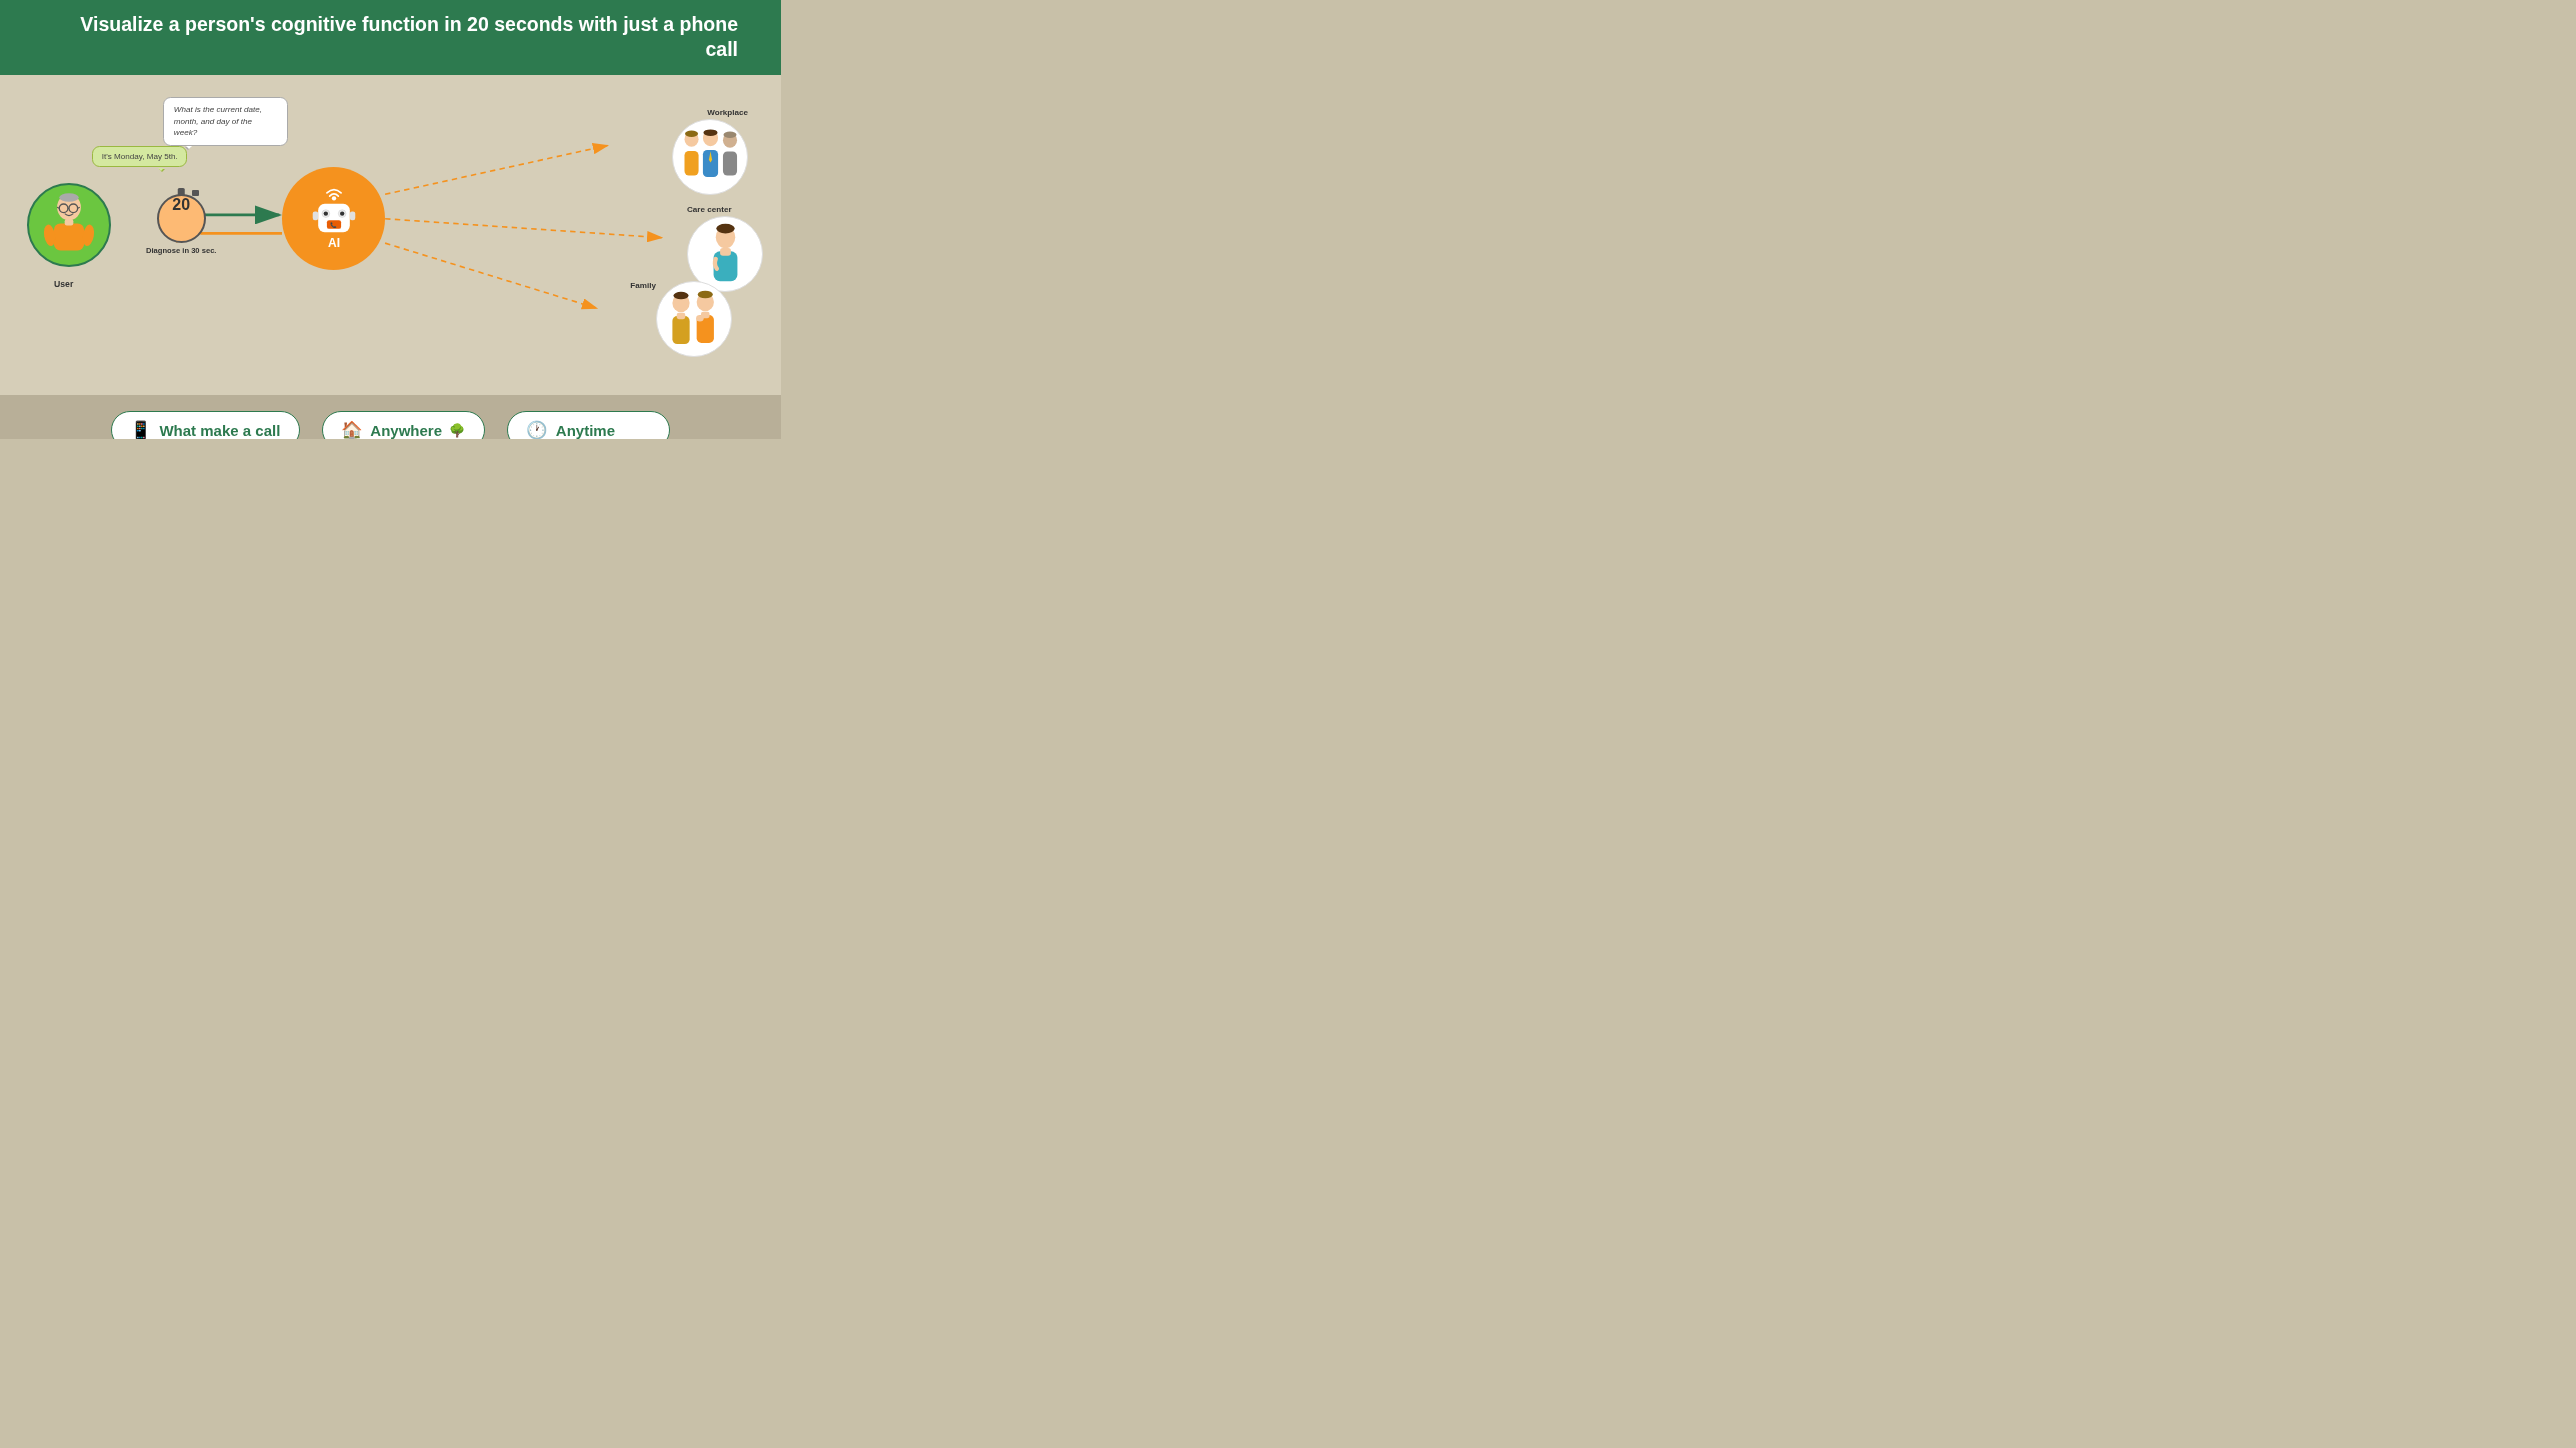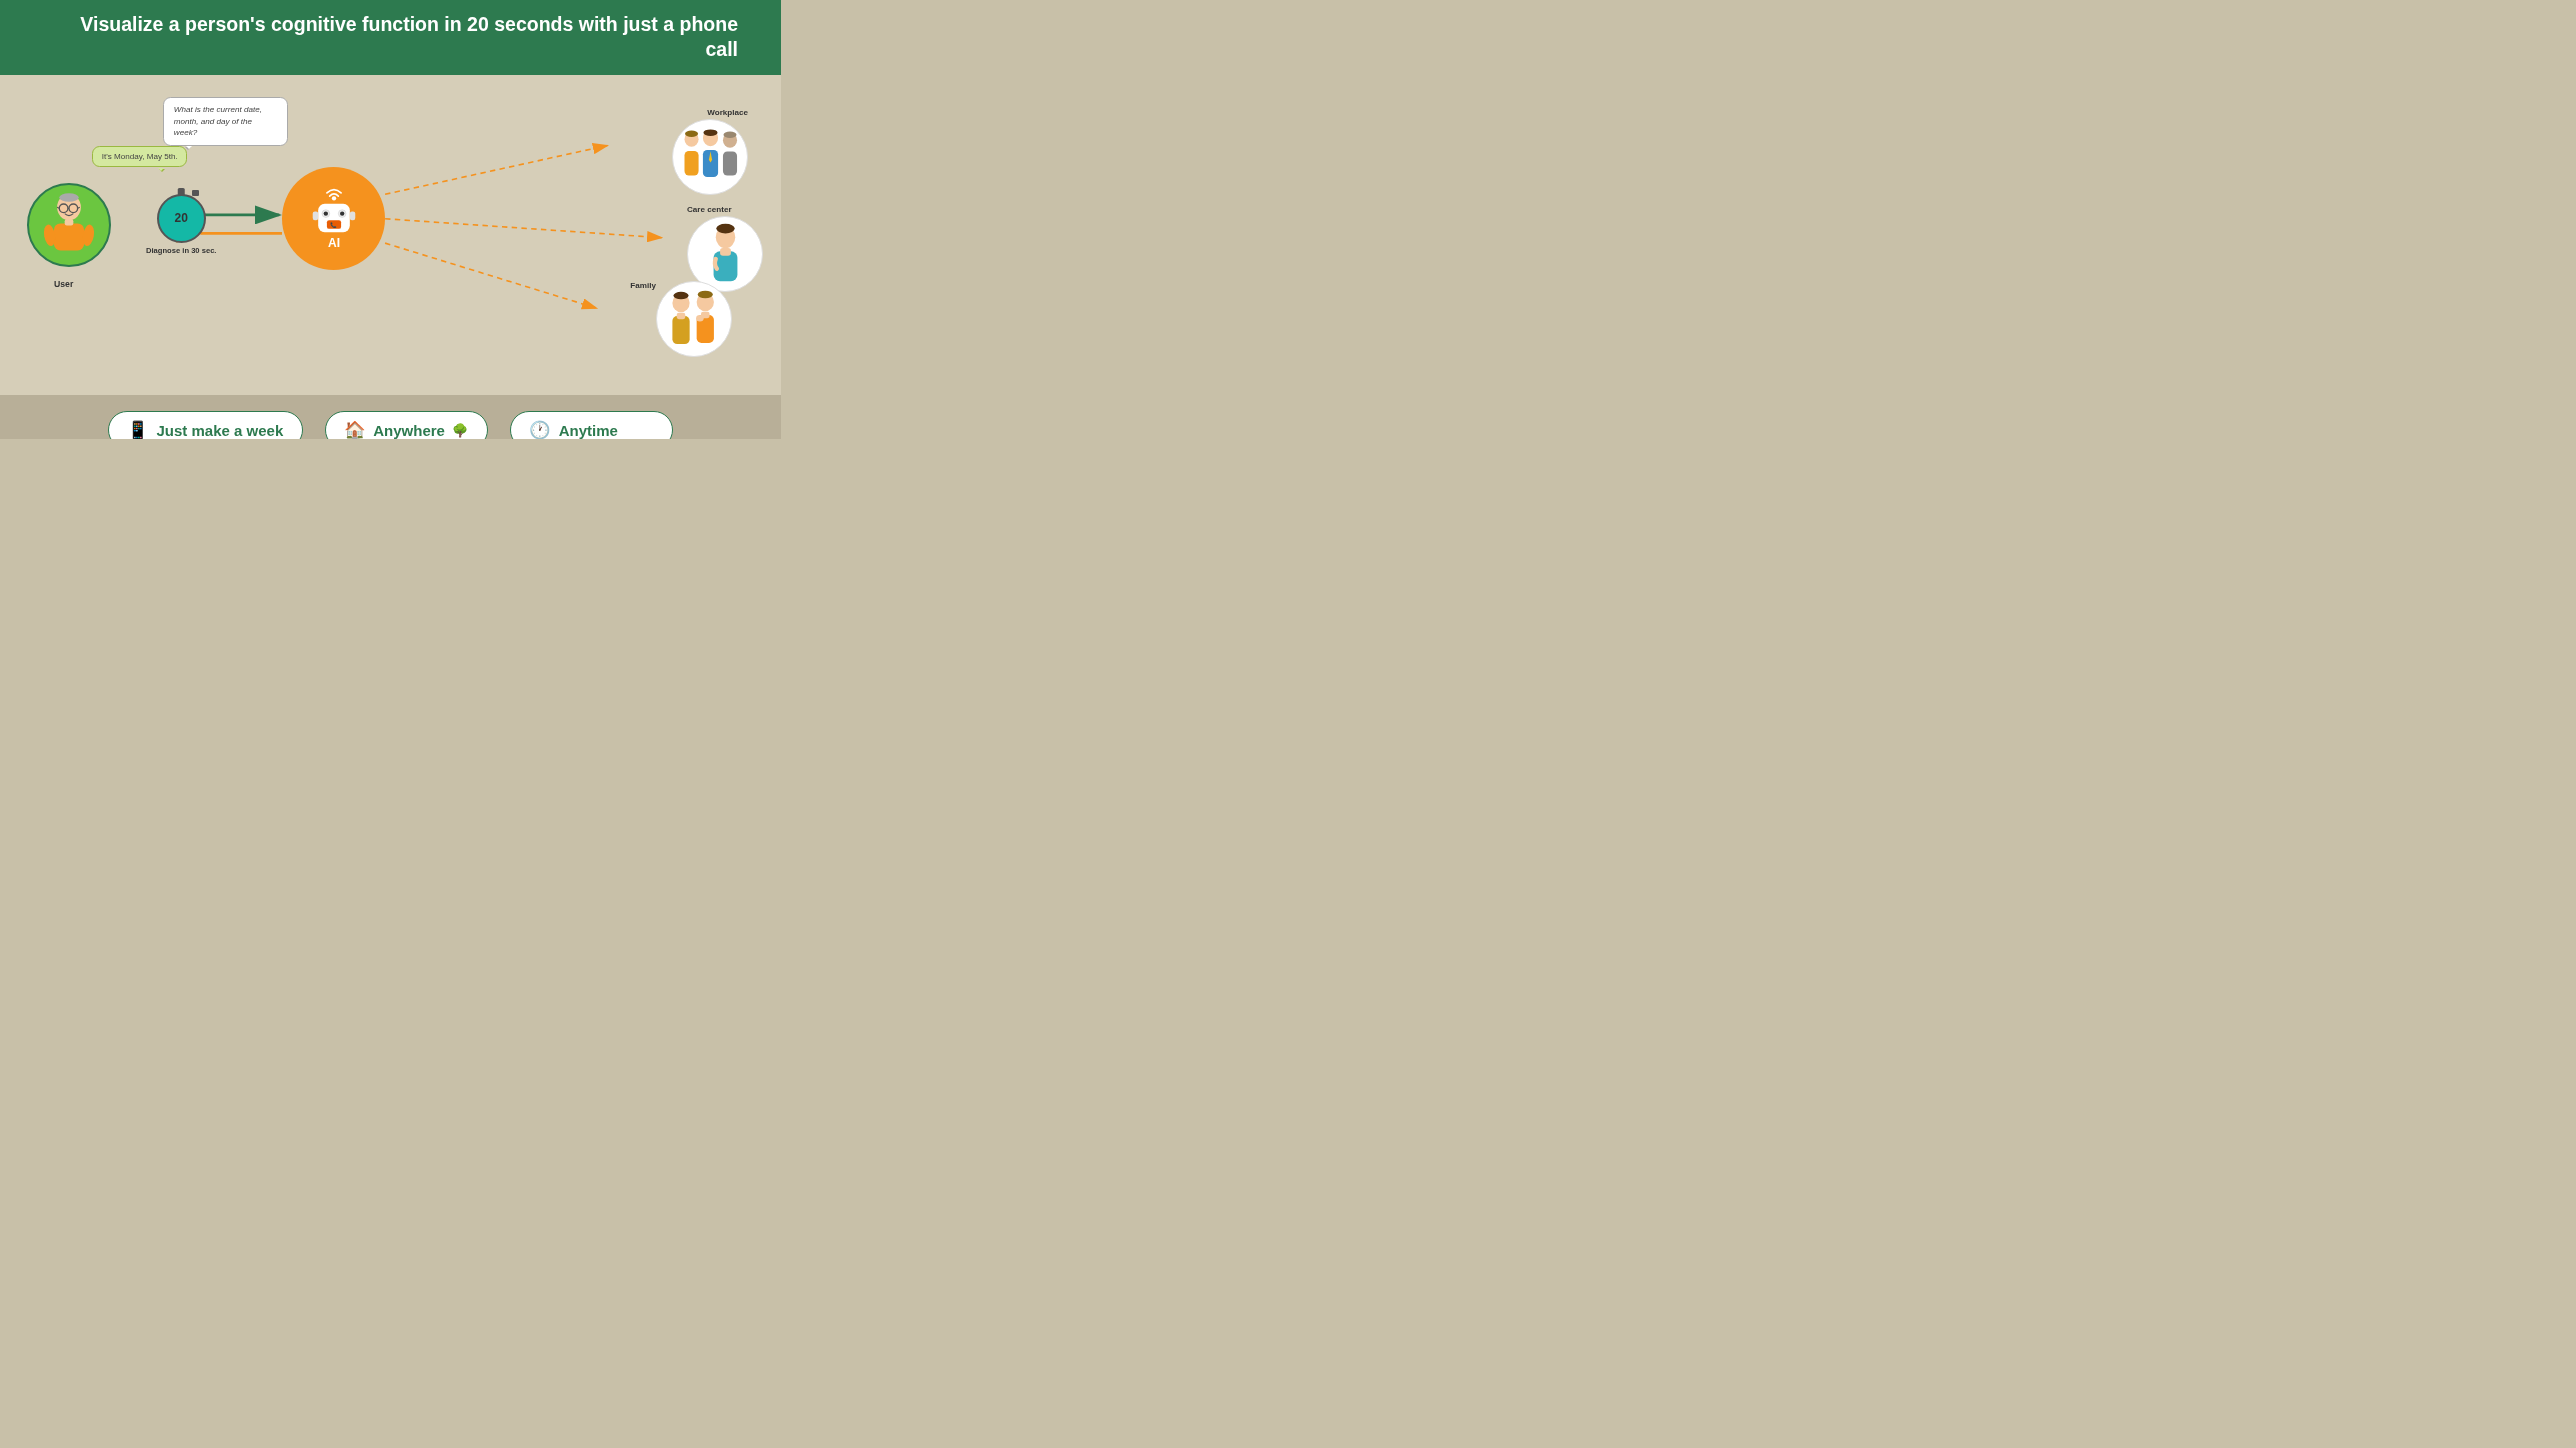--- a/index.html
+++ b/index.html
@@ -126,26 +126,25 @@
       top: 119px;
       left: 146px;
       display: flex;
       flex-direction: column;
       align-items: center;
     }
     .stopwatch-circle {
       width: 49px;
       height: 49px;
       border-radius: 50%;
-      background: #14b8a6;
+      background: #fdba74;
       border: 2.2px solid #555;
       display: flex;
-      align-items: center;
       justify-content: center;
-      font-size: 12px;
+      font-size: 16px;
       font-weight: bold;
       color: #333;
       position: relative;
     }
     .stopwatch-crown {
       position: absolute;
       top: -7.6px;
       left: 50%;
       transform: translateX(-50%);
       width: 6.5px;
@@ -438,21 +437,21 @@
       </svg>
     </div>
   </div>
 
 </div>
 
 <div class="footer">
 
   <div class="footer-pill">
     <span class="footer-pill-icon">📱</span>
-    <span class="footer-pill-text">Just make a week</span>
+    <span class="footer-pill-text">What make a call</span>
   </div>
 
   <div class="footer-pill">
     <span class="footer-pill-icon">🏠</span>
     <span class="footer-pill-text">Anywhere</span>
     <span style="font-size:13px">🌳</span>
   </div>
 
   <div class="footer-pill">
     <span class="footer-pill-icon">🕐</span>

